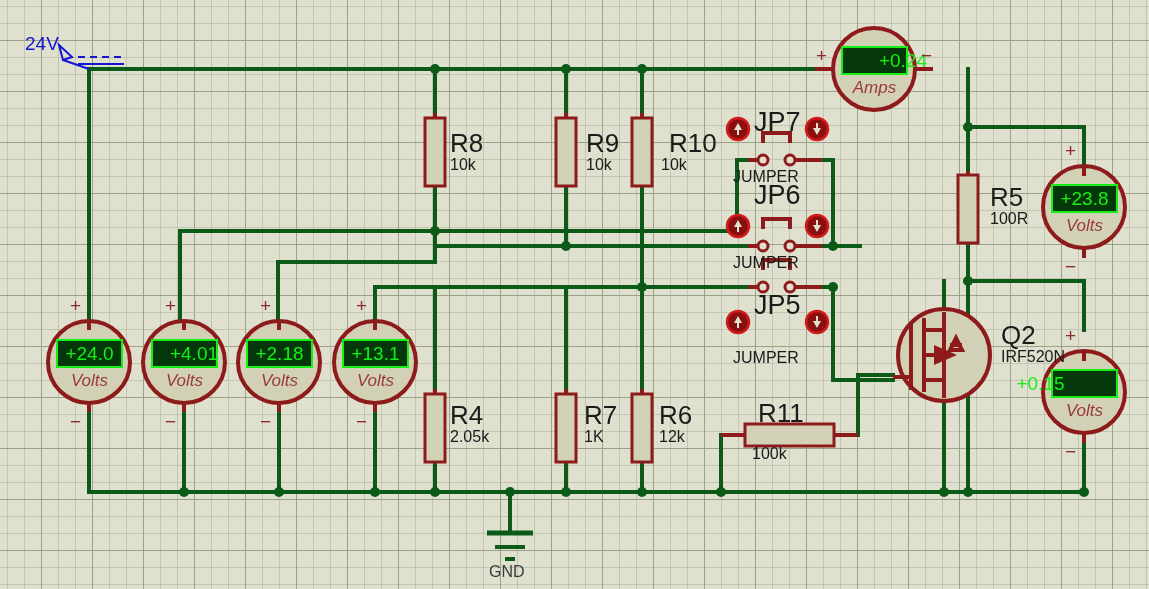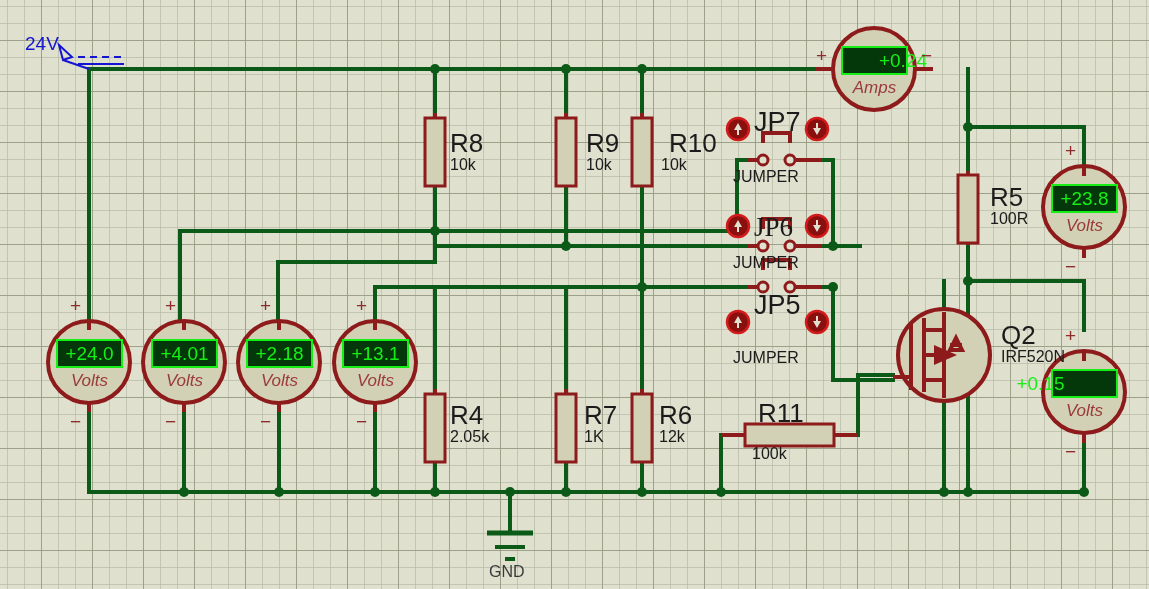--- a/index.html
+++ b/index.html
@@ -326,37 +326,37 @@
 
   <div class="lbl ref" style="left:659px;top:400px;">R6</div>
   <div class="lbl val" style="left:659px;top:428px;">12k</div>
 
   <div class="lbl ref" style="left:758px;top:398px;">R11</div>
   <div class="lbl val" style="left:752px;top:445px;">100k</div>
 
   <div class="lbl jmpname" style="left:754px;top:107px;">JP7</div>
   <div class="lbl jmptxt" style="left:733px;top:168px;">JUMPER</div>
 
-  <div class="lbl jmpname" style="left:754px;top:212px;font-family:Liberation Serif, serif;">JP6</div>
+  <div class="lbl jmpname" style="left:754px;top:180px;">JP6</div>
   <div class="lbl jmptxt" style="left:733px;top:254px;">JUMPER</div>
 
   <div class="lbl jmpname" style="left:754px;top:290px;">JP5</div>
   <div class="lbl jmptxt" style="left:733px;top:349px;">JUMPER</div>
 
   <div class="lbl ref" style="left:1001px;top:320px;">Q2</div>
   <div class="lbl val" style="left:1001px;top:348px;">IRF520N</div>
 
   <div class="gndtxt" style="left:489px;top:563px;">GND</div>
 
   <div class="mtrval" style="left:57px;top:343px;width:65px;">+24.0</div>
   <div class="mtrunit" style="left:49px;top:371px;width:81px;">Volts</div>
   <div class="sign" style="left:70px;top:296px;">+</div>
   <div class="sign" style="left:70px;top:412px;">−</div>
 
-  <div class="mtrval" style="left:152px;top:343px;width:65px;">+4.01</div>
+  <div class="mtrval" style="left:152px;top:343px;width:84px;">+4.01</div>
   <div class="mtrunit" style="left:144px;top:371px;width:81px;">Volts</div>
   <div class="sign" style="left:165px;top:296px;">+</div>
   <div class="sign" style="left:165px;top:412px;">−</div>
 
   <div class="mtrval" style="left:247px;top:343px;width:65px;">+2.18</div>
   <div class="mtrunit" style="left:239px;top:371px;width:81px;">Volts</div>
   <div class="sign" style="left:260px;top:296px;">+</div>
   <div class="sign" style="left:260px;top:412px;">−</div>
 
   <div class="mtrval" style="left:343px;top:343px;width:65px;">+13.1</div>

